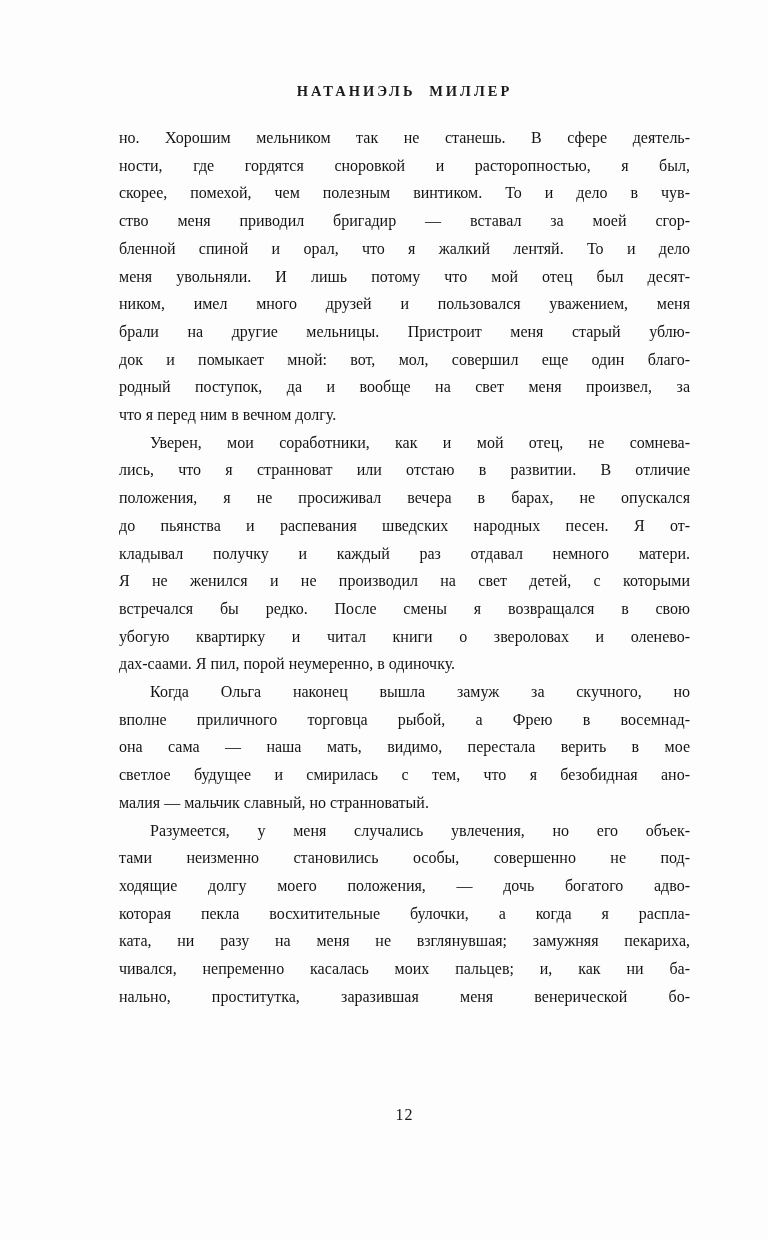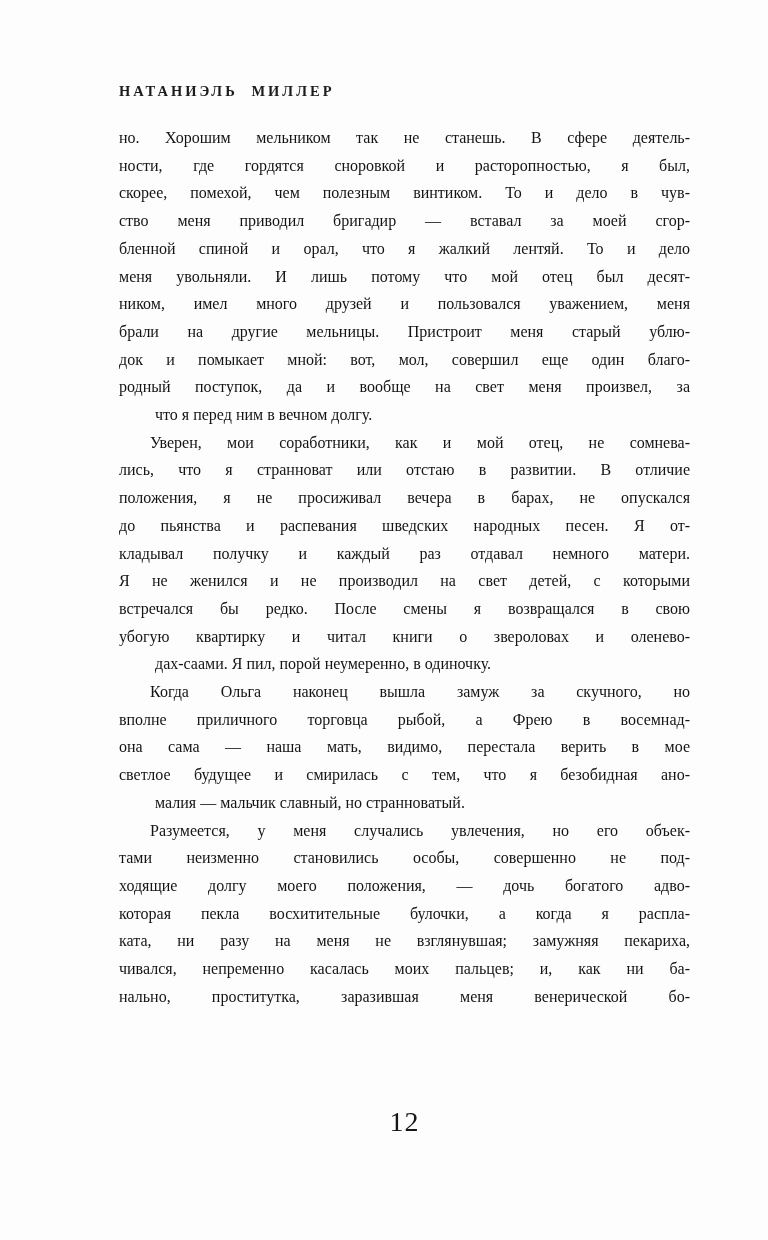--- a/index.html
+++ b/index.html
@@ -14,20 +14,21 @@
     background: #fdfdfd;
     overflow: hidden;
     font-family: "Liberation Serif", serif;
     color: #161616;
   }
   .running-header {
     position: absolute;
     top: 83px;
     left: 119px;
     width: 571px;
+    text-align: center;
     font-size: 14.5px;
     font-weight: 700;
     letter-spacing: 3px;
     word-spacing: 7px;
     color: #1c1c1c;
     text-transform: uppercase;
   }
   .text-block {
     position: absolute;
     top: 124px;
@@ -37,32 +38,31 @@
     line-height: 27.7px;
     color: #141414;
   }
   .para { margin: 0; padding: 0; }
   .line {
     text-align: justify;
     text-align-last: justify;
   }
   .line.nojust {
     text-align-last: left;
-    margin-left: 36px;
   }
   .line.indent {
     text-indent: 31px;
   }
   .page-number {
     position: absolute;
     top: 1106px;
     left: 119px;
     width: 571px;
     text-align: center;
-    font-size: 28px;
+    font-size: 16px;
     letter-spacing: 1px;
     color: #161616;
   }
 </style>
 </head>
 <body>
 
 <div class="book-page">
   <div class="running-header">НАТАНИЭЛЬ МИЛЛЕР</div>
 

